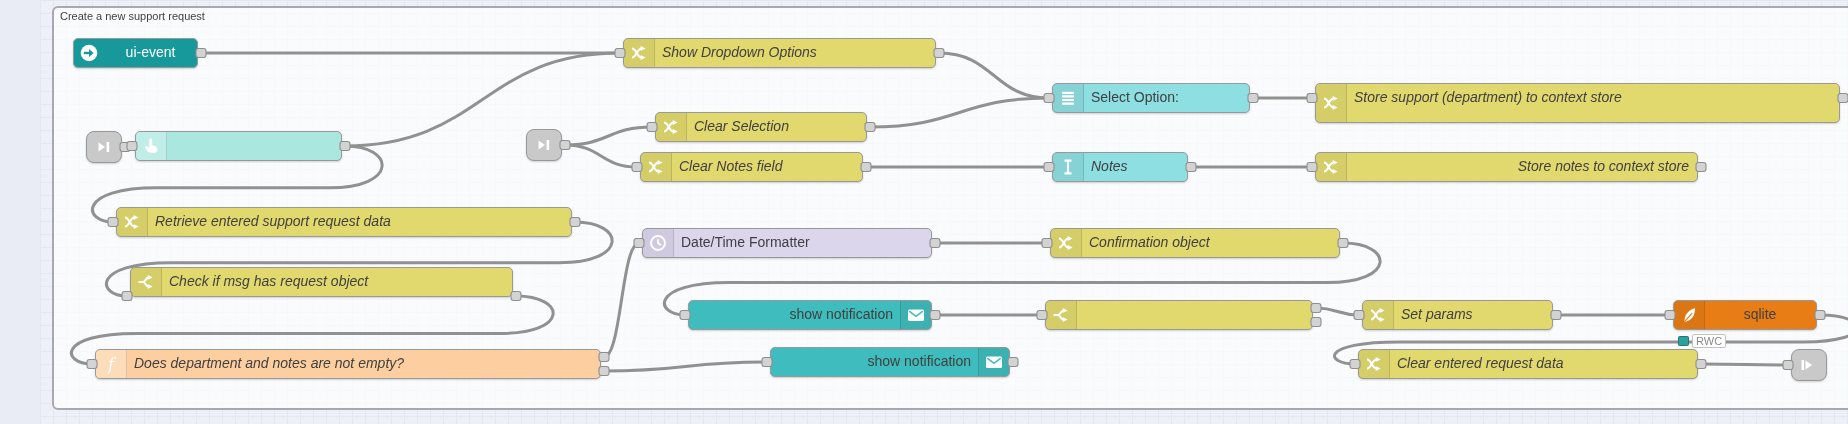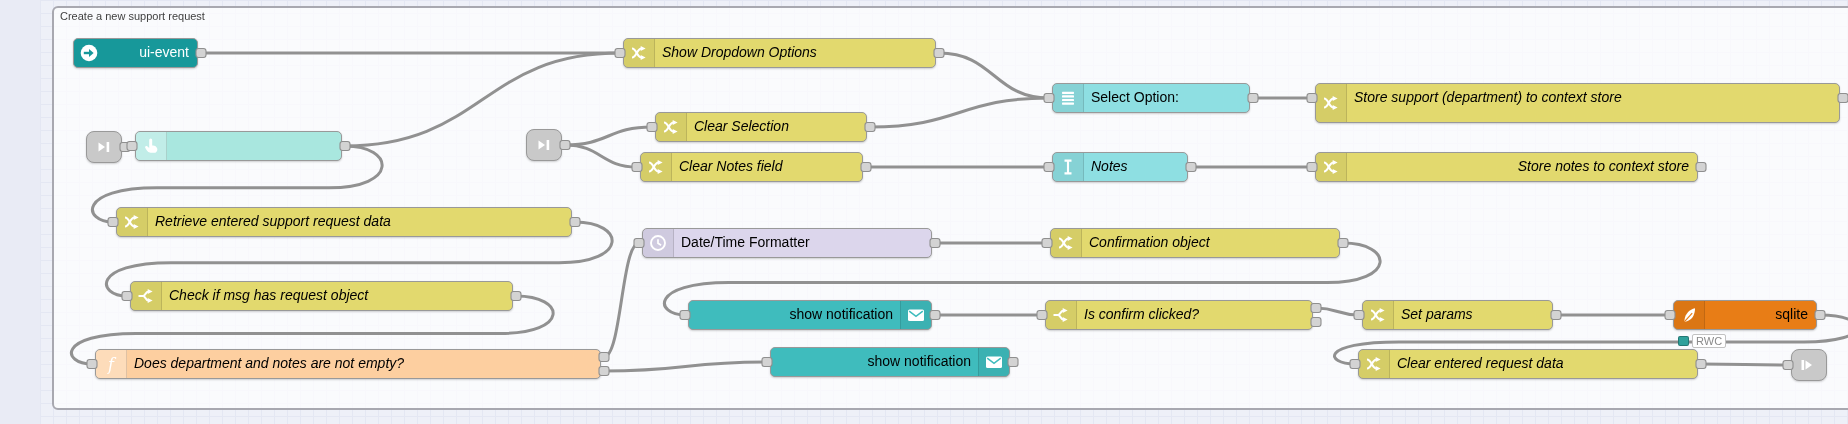--- a/index.html
+++ b/index.html
@@ -9,24 +9,24 @@
                      linear-gradient(to bottom, #e4e7f3 1px, transparent 1px);
     background-size:13px 13px;margin-left:40px;}
   #group-rect{position:absolute;border:2px solid #a8a8b0;border-radius:6px;
     background:rgba(255,255,255,0.72);box-sizing:border-box;z-index:1;}
   #group-label{position:absolute;font-size:11px;color:#3f3f3f;z-index:2;white-space:nowrap;}
   svg.layer{position:absolute;left:0;top:0;z-index:3;pointer-events:none;}
   svg.layer path.wire{pointer-events:stroke;}
   #ports-layer{z-index:5;}
   .node{position:absolute;border:1px solid #999;border-radius:5px;
     box-shadow:0 1px 2px rgba(0,0,0,0.18);box-sizing:border-box;z-index:4;
-    font-size:14px;color:#000000;}
+    font-size:14px;color:#404040;}
   .node .lbl{display:block;line-height:27px;padding:0 8px 0 38px;white-space:nowrap;overflow:hidden;}
   .node.icon-right .lbl{padding:0 38px 0 8px;text-align:right;}
-  .node.center .lbl{text-align:right;}
+  .node.center .lbl{text-align:center;}
   .node.italic .lbl{font-style:italic;}
   .node.white-text{color:#ffffff;}
   .nicon{position:absolute;top:0;bottom:0;width:30px;display:flex;align-items:center;justify-content:center;}
   .nicon.left{left:0;background:rgba(0,0,0,0.055);border-right:1px solid rgba(0,0,0,0.12);border-radius:4px 0 0 4px;}
   .nicon.right{right:0;background:rgba(0,0,0,0.055);border-left:1px solid rgba(0,0,0,0.12);border-radius:0 4px 4px 0;}
   .nicon.lite{background:rgba(255,255,255,0.28);}
   .nicon.bare{background:none;border:none;}
   .node.link-node{border-radius:8px;}
   .node.link-node .nicon{width:100%;background:none;border:none;}
   #status-badge{position:absolute;z-index:6;display:flex;align-items:center;}
@@ -198,21 +198,21 @@
         <span class="nicon left">
           <svg width="20" height="20" viewBox="0 0 20 20">
             <path d="M3 14.5 C7.5 14.5 8 5.5 12.5 5.5" fill="none" stroke="#fff" stroke-width="2.1"></path>
             <path d="M11.7 2.9 L16.6 5.5 L11.7 8.1 Z" fill="#fff"></path>
             <path d="M3 5.5 C7.5 5.5 8 14.5 12.5 14.5" fill="none" stroke="#fff" stroke-width="2.1"></path>
             <path d="M11.7 11.9 L16.6 14.5 L11.7 17.1 Z" fill="#fff"></path>
           </svg>
         </span>
         <span class="lbl">Confirmation object</span>
       </div>
-      <div class="node italic" style="left: 90px; top: 281px; width: 383px; height: 30px; background: rgb(226, 217, 110);">
+      <div class="node italic" style="left: 90px; top: 267px; width: 383px; height: 30px; background: rgb(226, 217, 110);">
         <span class="nicon left">
           <svg width="20" height="20" viewBox="0 0 20 20">
             <path d="M2.5 10 H7 C9.8 10 9.4 5.5 12.5 5.5" fill="none" stroke="#fff" stroke-width="2.1"></path>
             <path d="M11.7 2.9 L16.6 5.5 L11.7 8.1 Z" fill="#fff"></path>
             <path d="M7 10 C9.8 10 9.4 14.5 12.5 14.5" fill="none" stroke="#fff" stroke-width="2.1"></path>
             <path d="M11.7 11.9 L16.6 14.5 L11.7 17.1 Z" fill="#fff"></path>
           </svg>
         </span>
         <span class="lbl">Check if msg has request object</span>
       </div>
@@ -227,21 +227,20 @@
       </div>
       <div class="node italic" style="left: 1005px; top: 300px; width: 268px; height: 30px; background: rgb(226, 217, 110);">
         <span class="nicon left">
           <svg width="20" height="20" viewBox="0 0 20 20">
             <path d="M2.5 10 H7 C9.8 10 9.4 5.5 12.5 5.5" fill="none" stroke="#fff" stroke-width="2.1"></path>
             <path d="M11.7 2.9 L16.6 5.5 L11.7 8.1 Z" fill="#fff"></path>
             <path d="M7 10 C9.8 10 9.4 14.5 12.5 14.5" fill="none" stroke="#fff" stroke-width="2.1"></path>
             <path d="M11.7 11.9 L16.6 14.5 L11.7 17.1 Z" fill="#fff"></path>
           </svg>
         </span>
-        <span class="lbl">Is confirm clicked?</span>
       </div>
       <div class="node italic" style="left: 1322px; top: 300px; width: 191px; height: 30px; background: rgb(226, 217, 110);">
         <span class="nicon left">
           <svg width="20" height="20" viewBox="0 0 20 20">
             <path d="M3 14.5 C7.5 14.5 8 5.5 12.5 5.5" fill="none" stroke="#fff" stroke-width="2.1"></path>
             <path d="M11.7 2.9 L16.6 5.5 L11.7 8.1 Z" fill="#fff"></path>
             <path d="M3 5.5 C7.5 5.5 8 14.5 12.5 14.5" fill="none" stroke="#fff" stroke-width="2.1"></path>
             <path d="M11.7 11.9 L16.6 14.5 L11.7 17.1 Z" fill="#fff"></path>
           </svg>
         </span>

